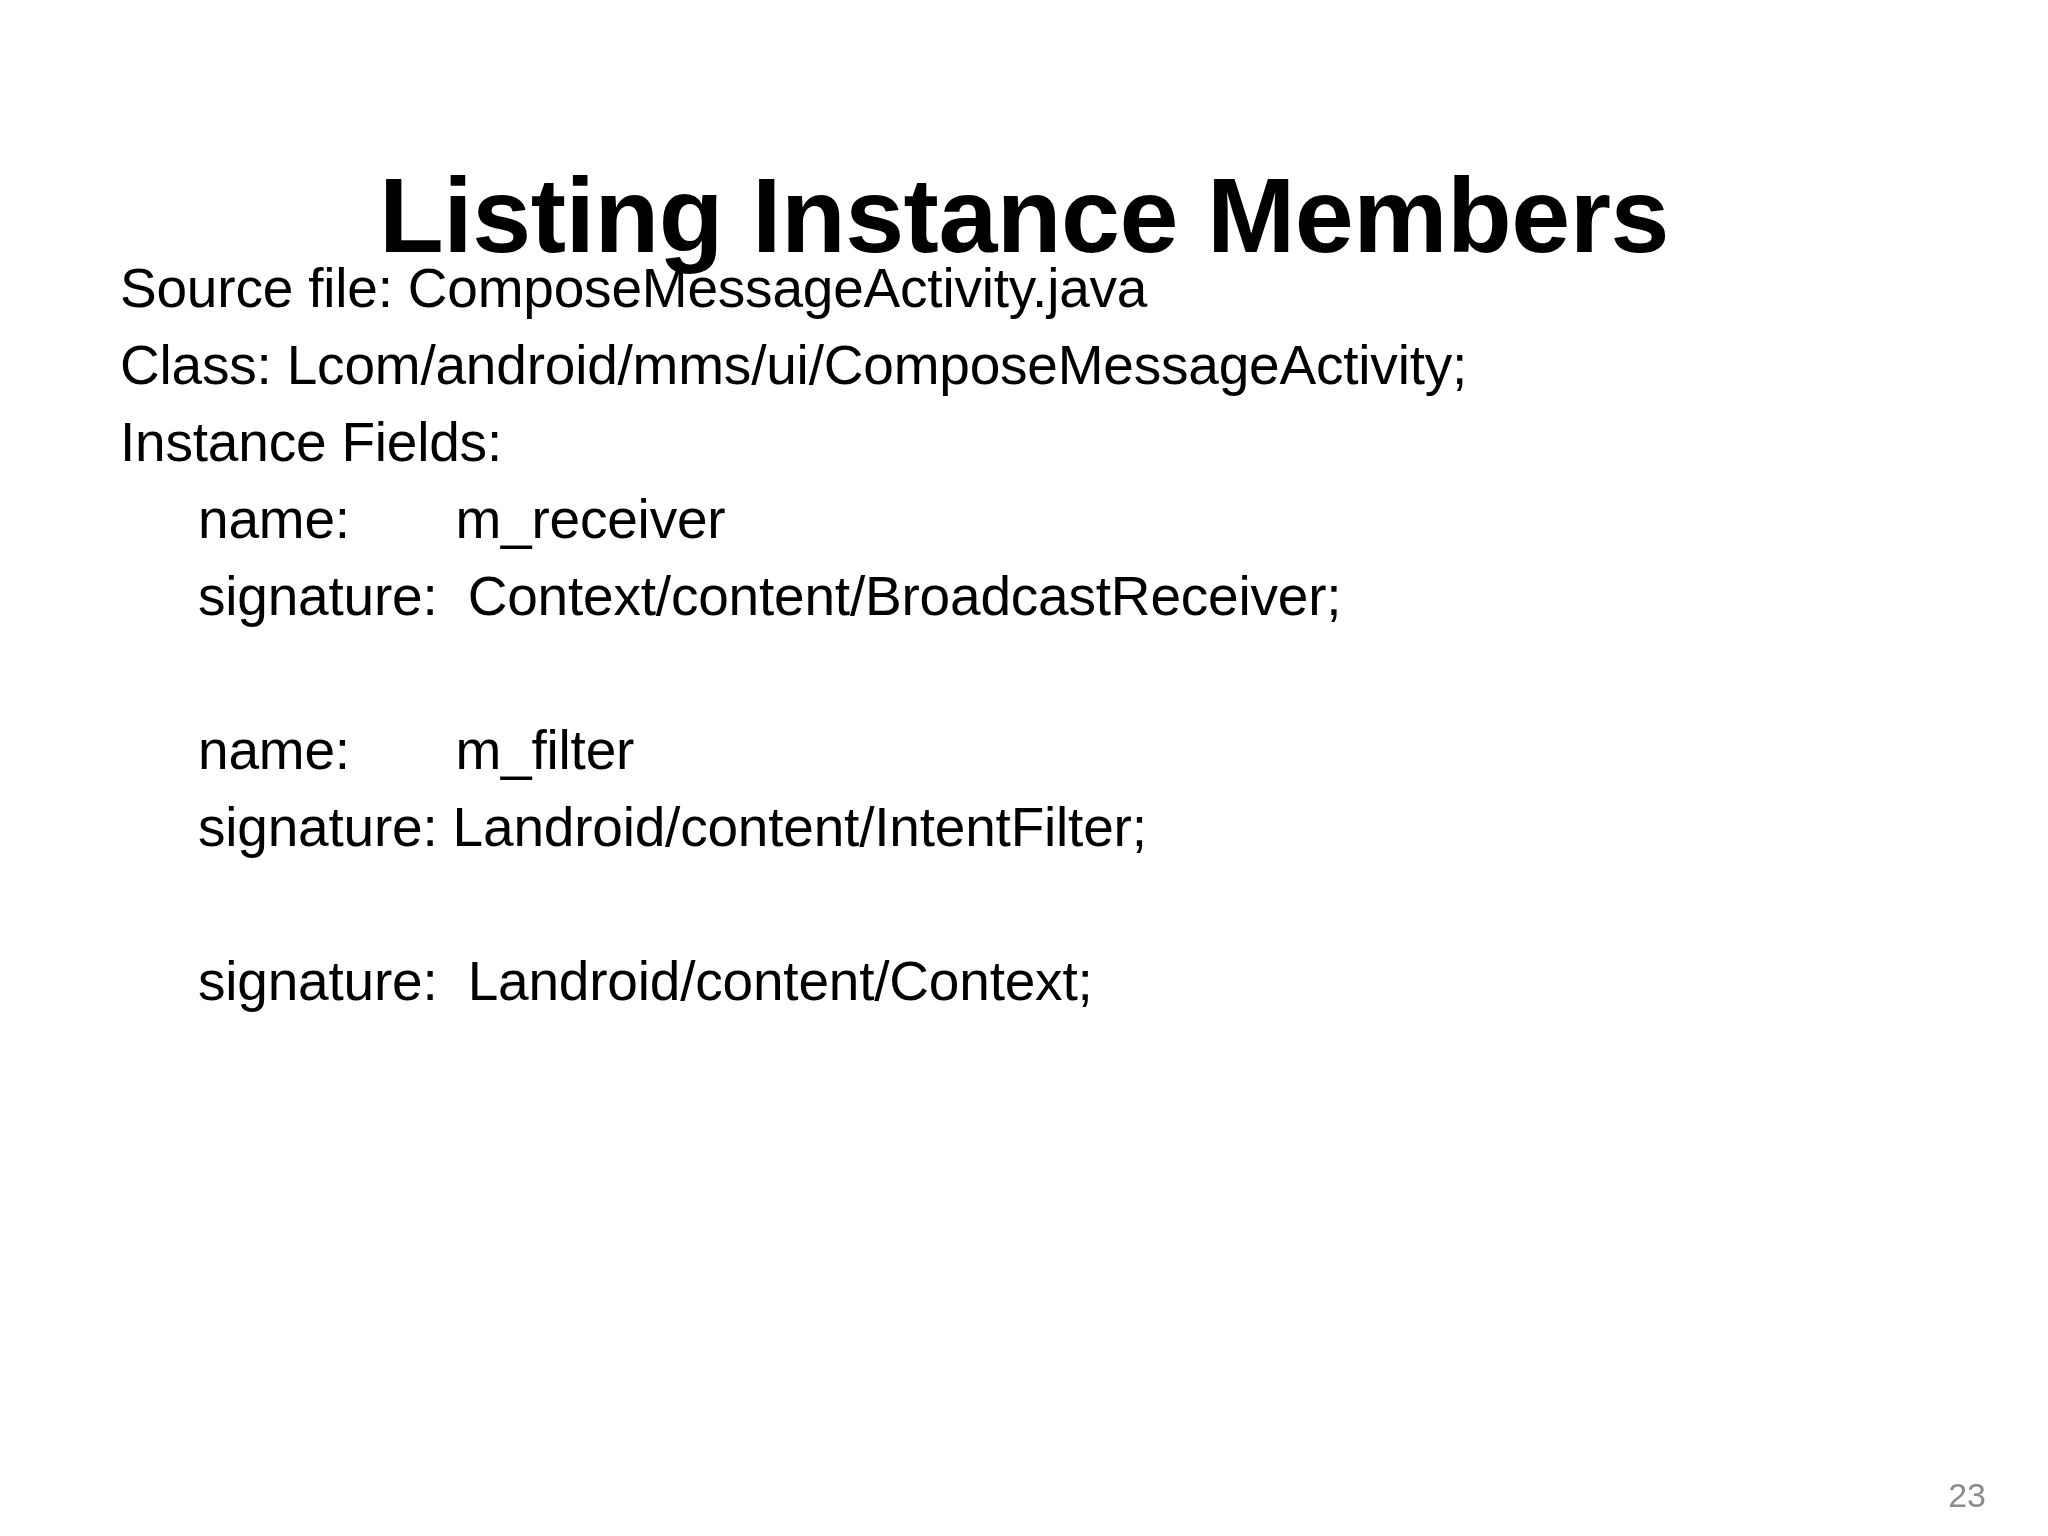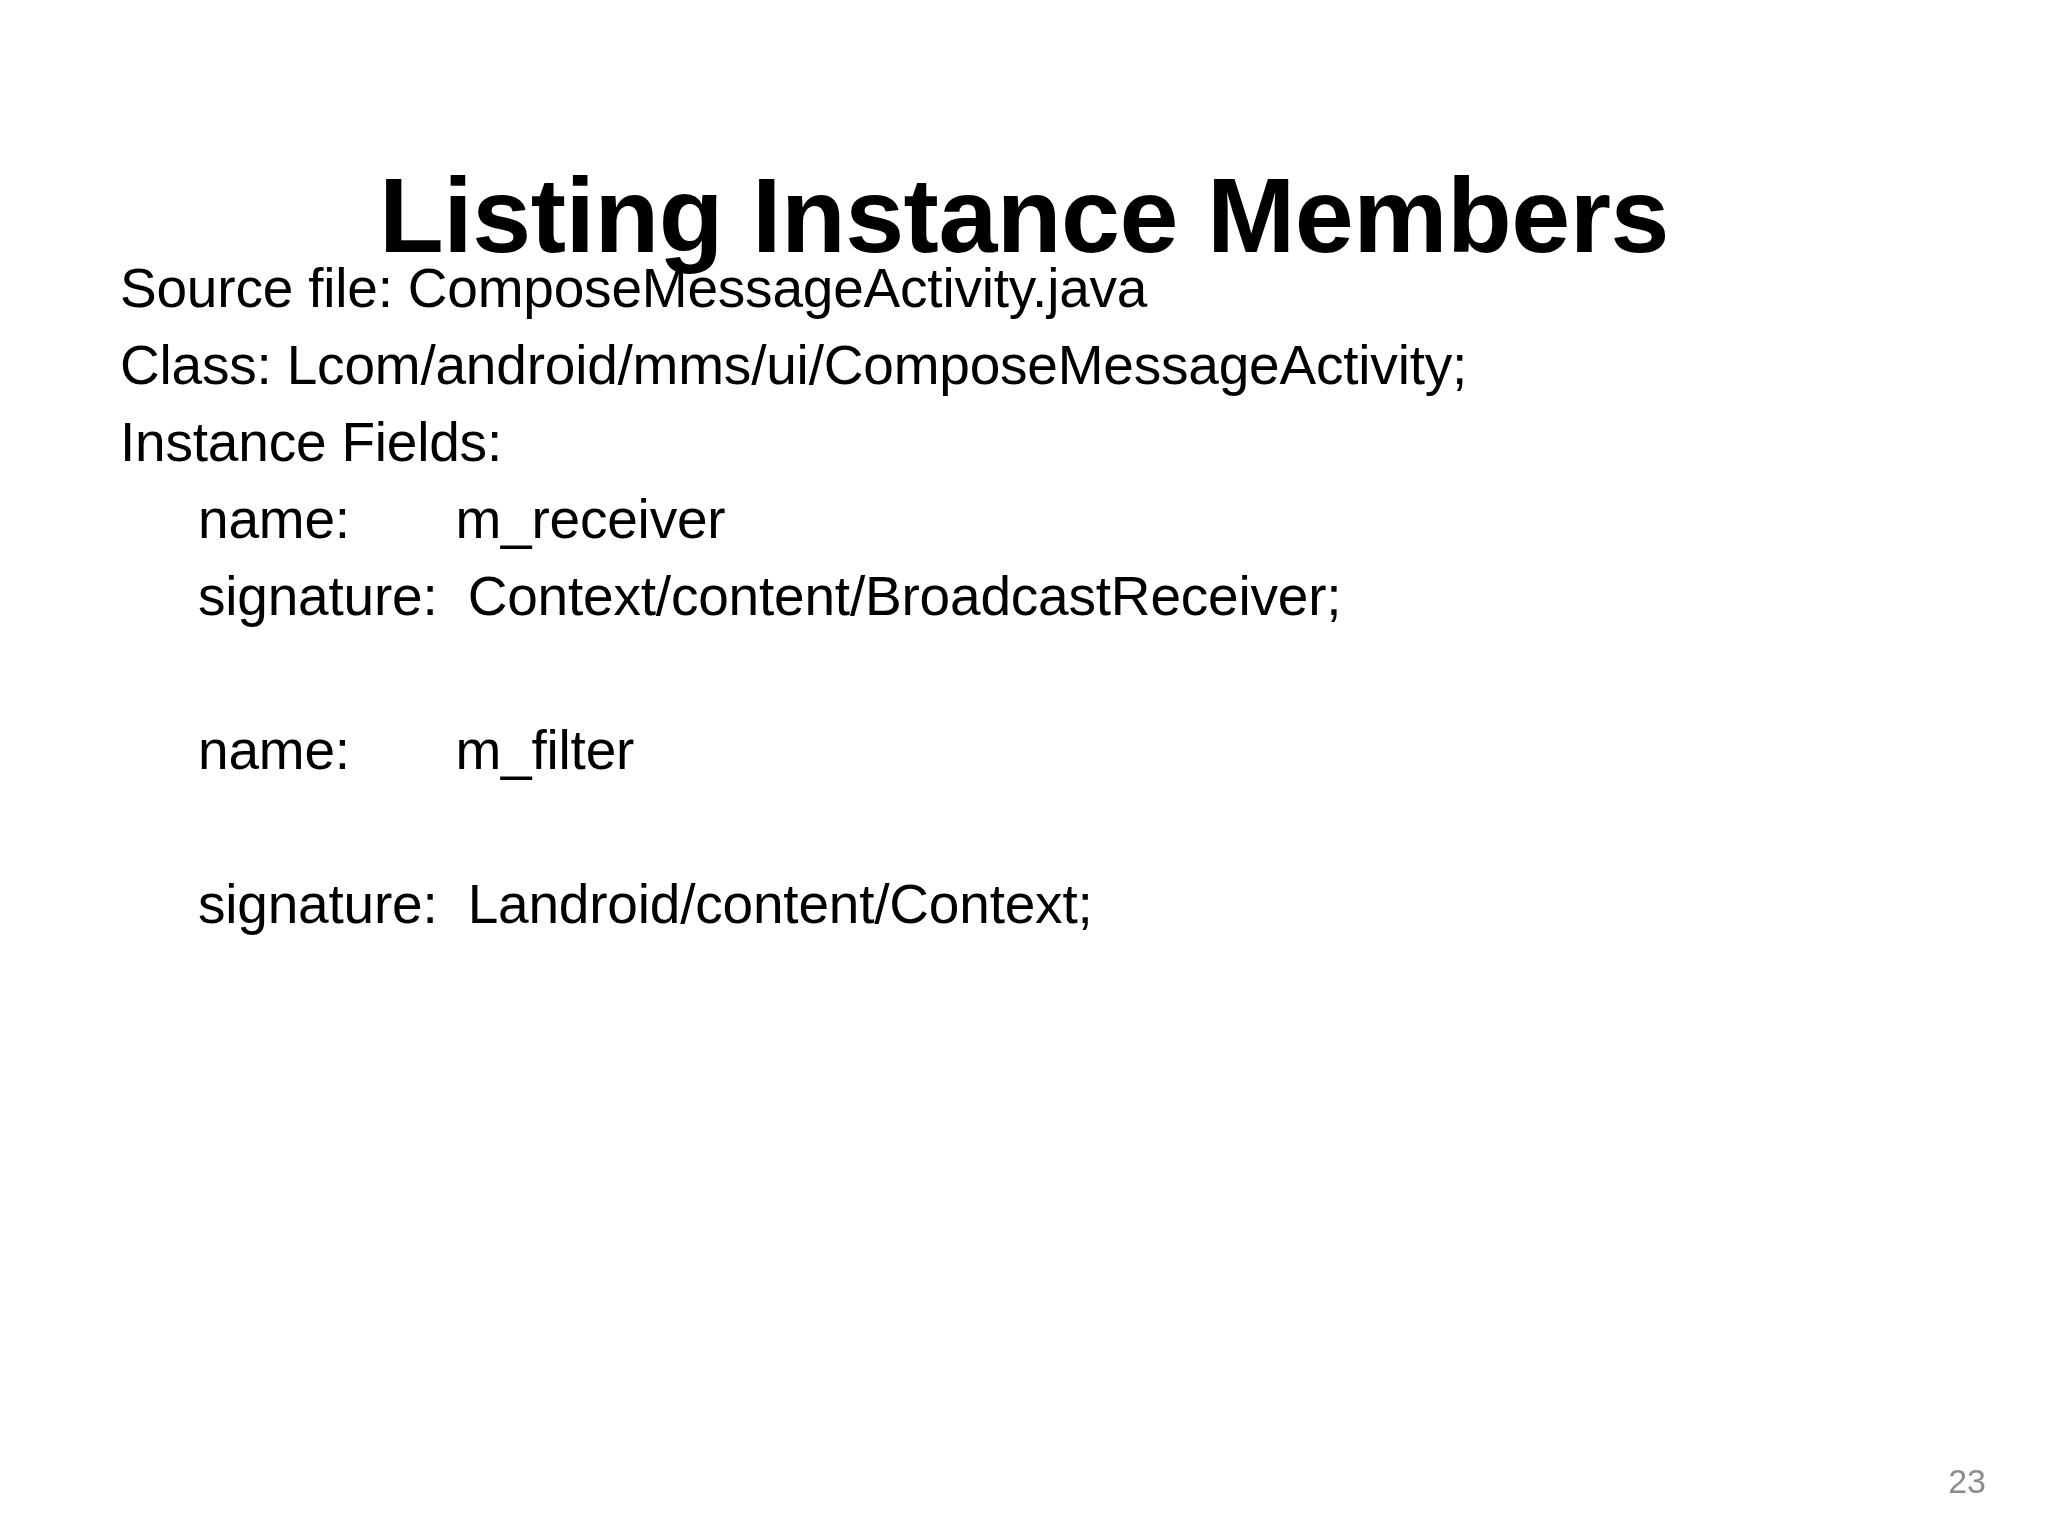--- a/index.html
+++ b/index.html
@@ -58,21 +58,21 @@
     height: 77px;
   }
 
   .field-group {
     margin-bottom: 0;
   }
 
   .page-number {
     position: absolute;
     right: 62px;
-    bottom: 38px;
+    bottom: 24px;
     font-size: 34px;
     line-height: 1;
     color: #8c8c8c;
     font-weight: 400;
   }
 </style>
 </head>
 <body>
 
 <div class="slide">
@@ -89,20 +89,21 @@
 
     <div class="field-group">
       <div class="line indent">name:       m_receiver</div>
       <div class="line indent">signature:  Context/content/BroadcastReceiver;</div>
     </div>
 
     <div class="line blank"></div>
 
     <div class="field-group">
       <div class="line indent">name:       m_filter</div>
+      <div class="line indent">signature: Landroid/content/IntentFilter;</div>
     </div>
 
     <div class="line blank"></div>
 
     <div class="field-group">
       <div class="line indent">signature:  Landroid/content/Context;</div>
     </div>
 
     <div class="line blank"></div>
 

